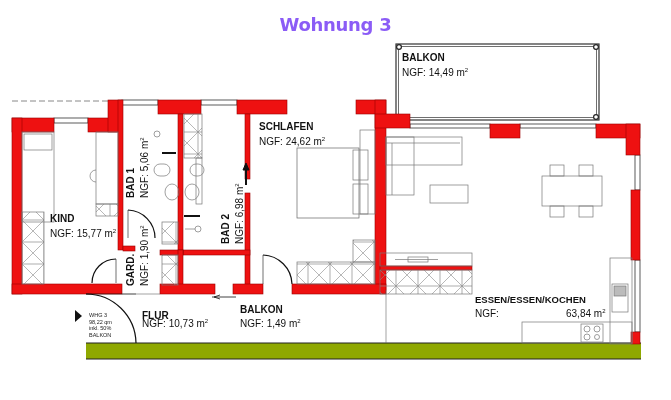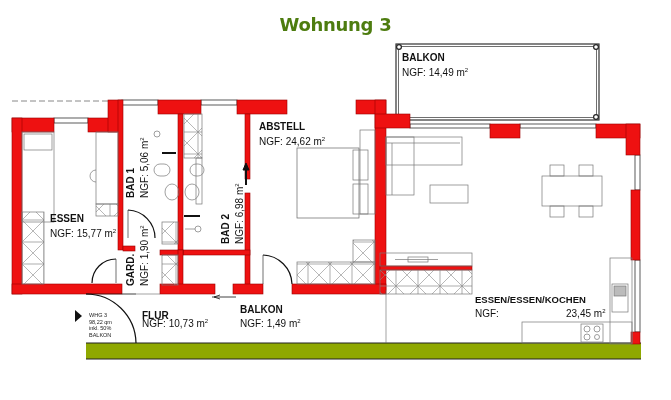--- a/index.html
+++ b/index.html
@@ -1,18 +1,18 @@
 <!DOCTYPE html>
 <html><head>
 <meta charset="utf-8">
 <style>
   html, body { margin:0; padding:0; background:#ffffff; }
   body { width:671px; height:400px; overflow:hidden; position:relative; font-family:"Liberation Sans", sans-serif; }
   #plan { position:absolute; left:0; top:0; width:671px; height:400px; }
-  .title { position:absolute; left:0; width:671px; top:14px; text-align:center; font-size:18px; font-weight:bold; color:#4d7c0f; font-family:"DejaVu Sans", sans-serif; letter-spacing:-0.3px; }
+  .title { position:absolute; left:0; width:671px; top:14px; text-align:center; font-size:18px; font-weight:bold; color:#8b5cf6; font-family:"DejaVu Sans", sans-serif; letter-spacing:-0.3px; }
   .lbl { position:absolute; color:#111; white-space:nowrap; line-height:1; }
   .name { font-size:10px; font-weight:bold; }
   .area { font-size:10px; }
   .area sup { font-size:6px; vertical-align:top; position:relative; top:-1px; }
   .vert { transform-origin:left top; transform:rotate(-90deg); }
   .whg { position:absolute; left:89px; top:312px; font-size:5.5px; line-height:6.5px; color:#222; }
 </style>
 </head>
 <body>
 
@@ -176,43 +176,43 @@
     <line x1="386" y1="290" x2="386" y2="343"></line>
     <line x1="122" y1="294" x2="160" y2="294"></line>
   </g>
 </svg>
 
 <div class="title">Wohnung 3</div>
 
 <div class="lbl name" style="left:402px;top:53px;">BALKON</div>
 <div class="lbl area" style="left:402px;top:68px;"><span>NGF:</span> <span>14,49 m</span><sup>2</sup></div>
 
-<div class="lbl name" style="left:50px;top:214px;">ESSEN</div>
+<div class="lbl name" style="left:50px;top:214px;">KIND</div>
 <div class="lbl area" style="left:50px;top:229px;"><span>NGF:</span> <span>15,77 m</span><sup>2</sup></div>
 
 <div class="lbl name vert" style="left:126px;top:198px;">BAD 1</div>
 <div class="lbl area vert" style="left:140px;top:198px;"><span>NGF:</span> <span>5,06 m</span><sup>2</sup></div>
 
 <div class="lbl name vert" style="left:221px;top:244px;">BAD 2</div>
 <div class="lbl area vert" style="left:235px;top:244px;"><span>NGF:</span> <span>6,98 m</span><sup>2</sup></div>
 
 <div class="lbl name vert" style="left:126px;top:286px;">GARD.</div>
 <div class="lbl area vert" style="left:140px;top:286px;"><span>NGF:</span> <span>1,90 m</span><sup>2</sup></div>
 
-<div class="lbl name" style="left:259px;top:122px;">ABSTELL</div>
+<div class="lbl name" style="left:259px;top:122px;">SCHLAFEN</div>
 <div class="lbl area" style="left:259px;top:137px;"><span>NGF:</span> <span>24,62 m</span><sup>2</sup></div>
 
 <div class="lbl name" style="left:142px;top:305px;margin-top:6px;">FLUR</div>
 <div class="lbl area" style="left:142px;top:319px;"><span>NGF:</span> <span>10,73 m</span><sup>2</sup></div>
 
 <div class="lbl name" style="left:240px;top:305px;">BALKON</div>
 <div class="lbl area" style="left:240px;top:319px;"><span>NGF:</span> <span>1,49 m</span><sup>2</sup></div>
 
 <div class="lbl name" style="left:475px;top:295px;font-size:9.5px;">ESSEN/ESSEN/KOCHEN</div>
 <div class="lbl area" style="left:475px;top:309px;">NGF:</div>
-<div class="lbl area" style="left:566px;top:309px;"><span>23,45 m</span><sup>2</sup></div>
+<div class="lbl area" style="left:566px;top:309px;"><span>63,84 m</span><sup>2</sup></div>
 
 <div class="whg">
   <div>WHG 3</div>
   <div>98,22 qm</div>
   <div>inkl. 50%</div>
   <div>BALKON</div>
 </div>
 
 </body></html>

